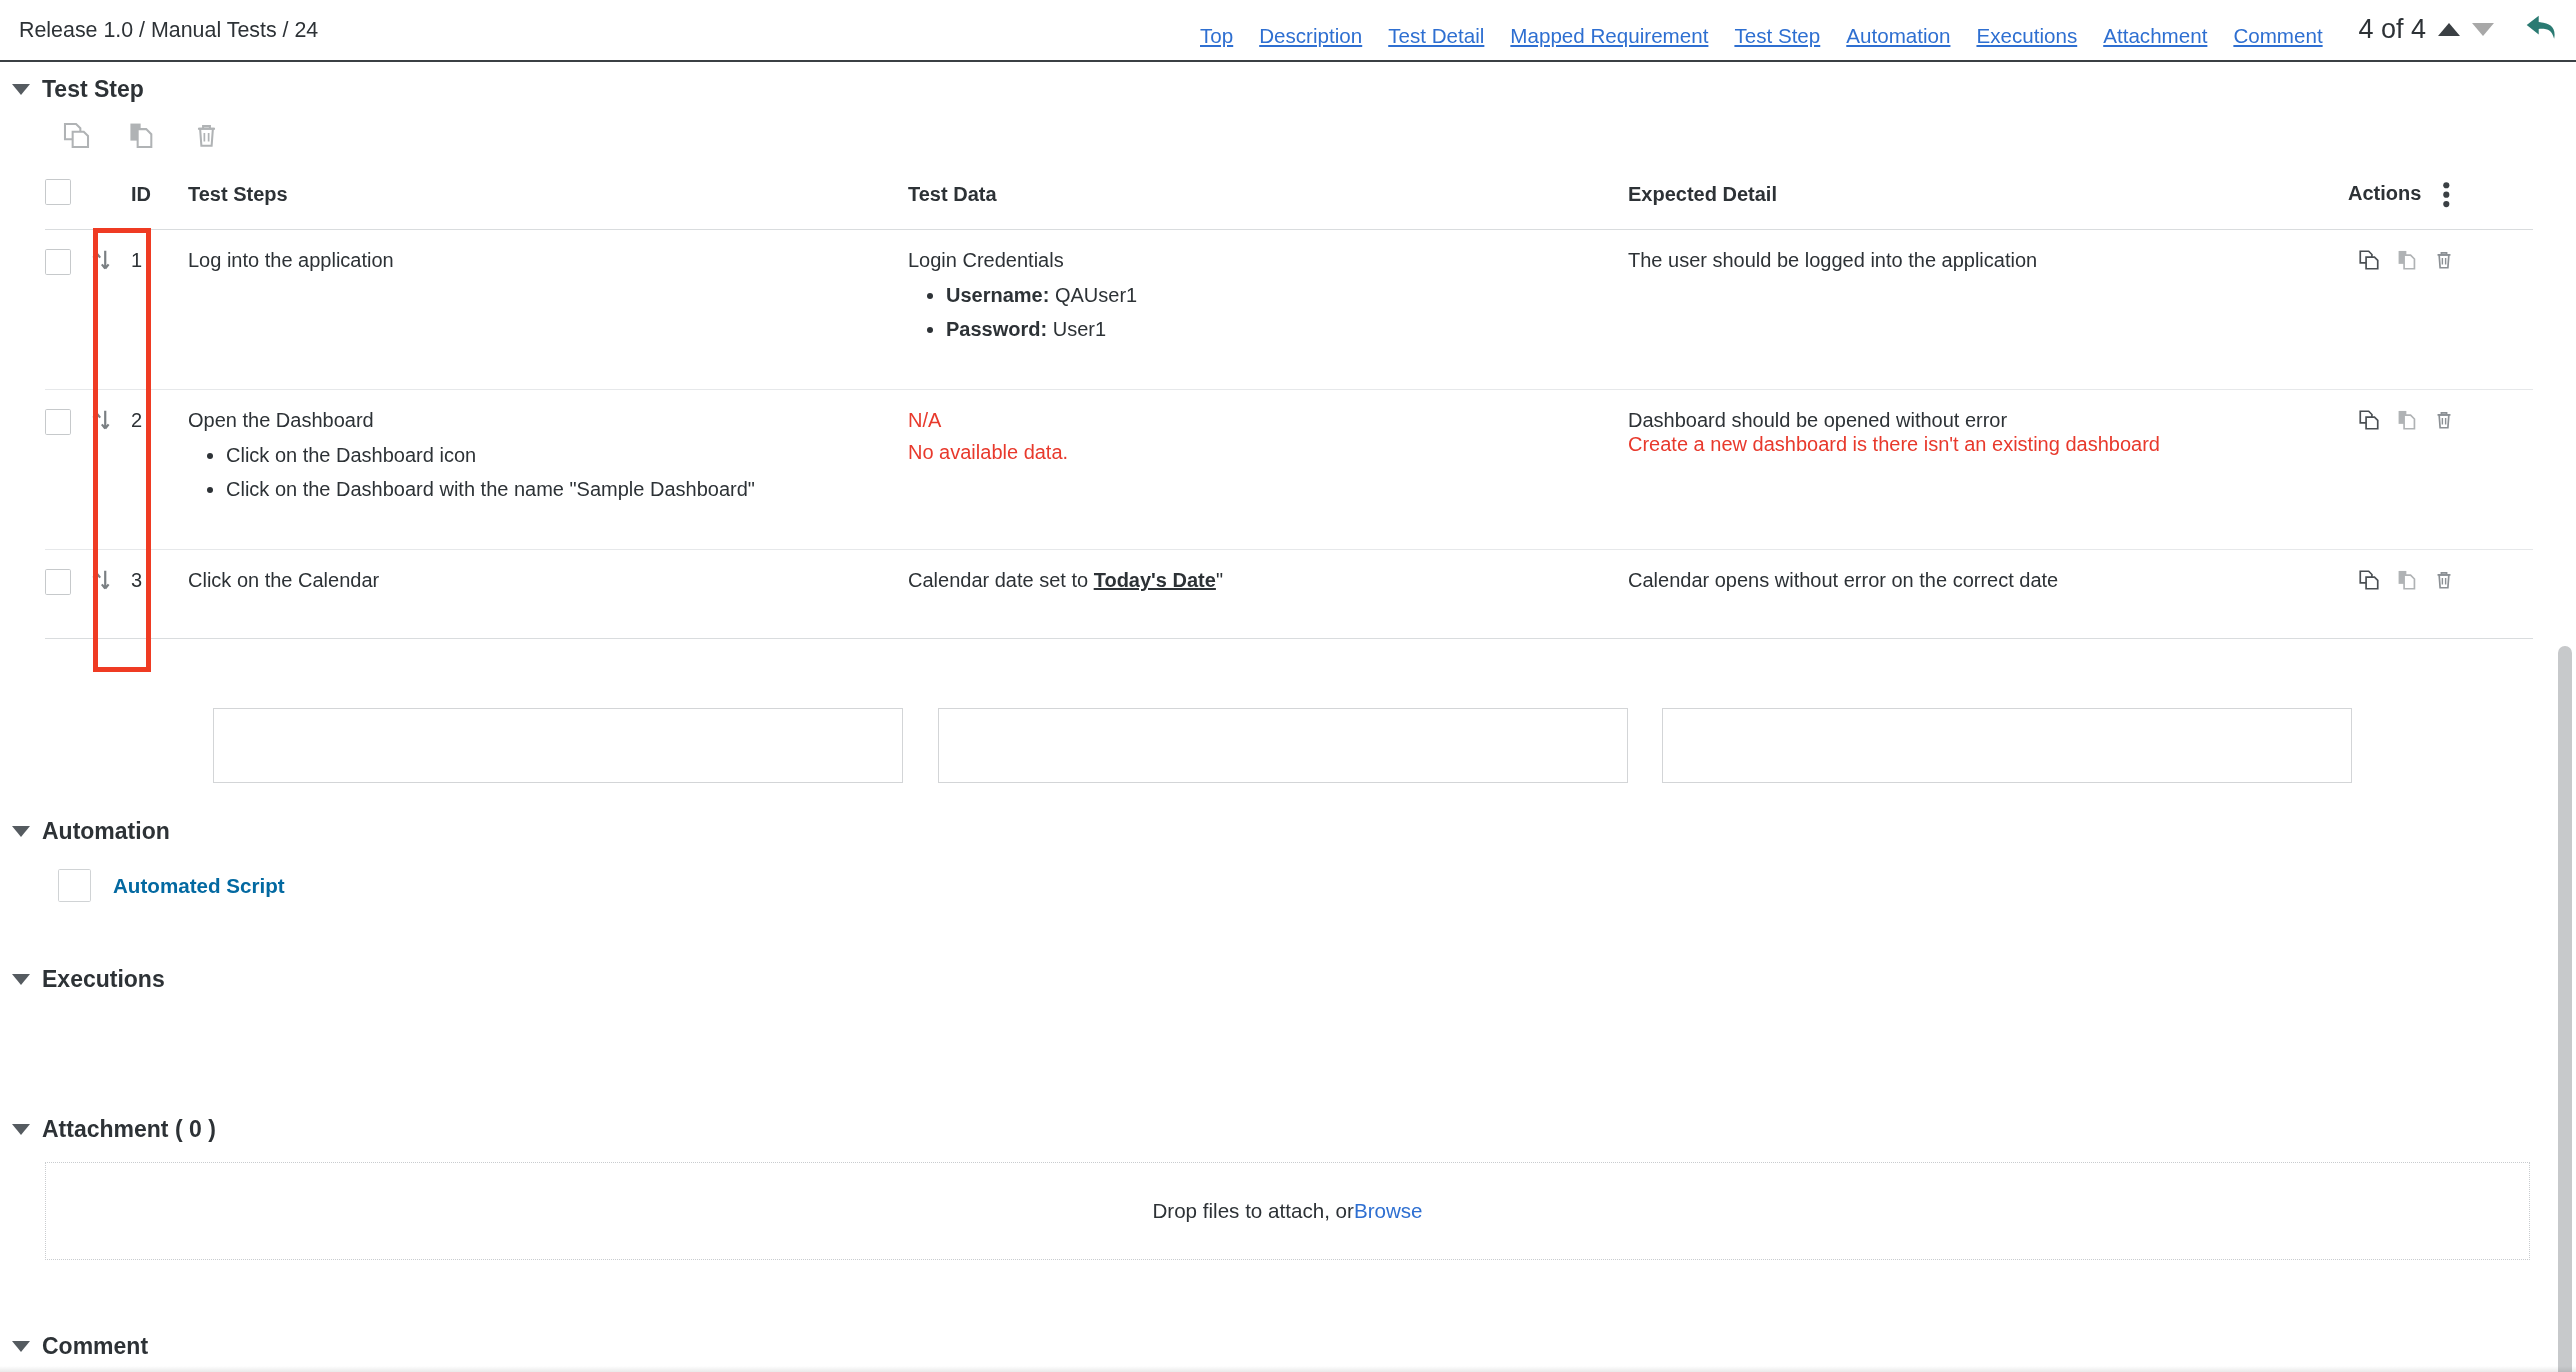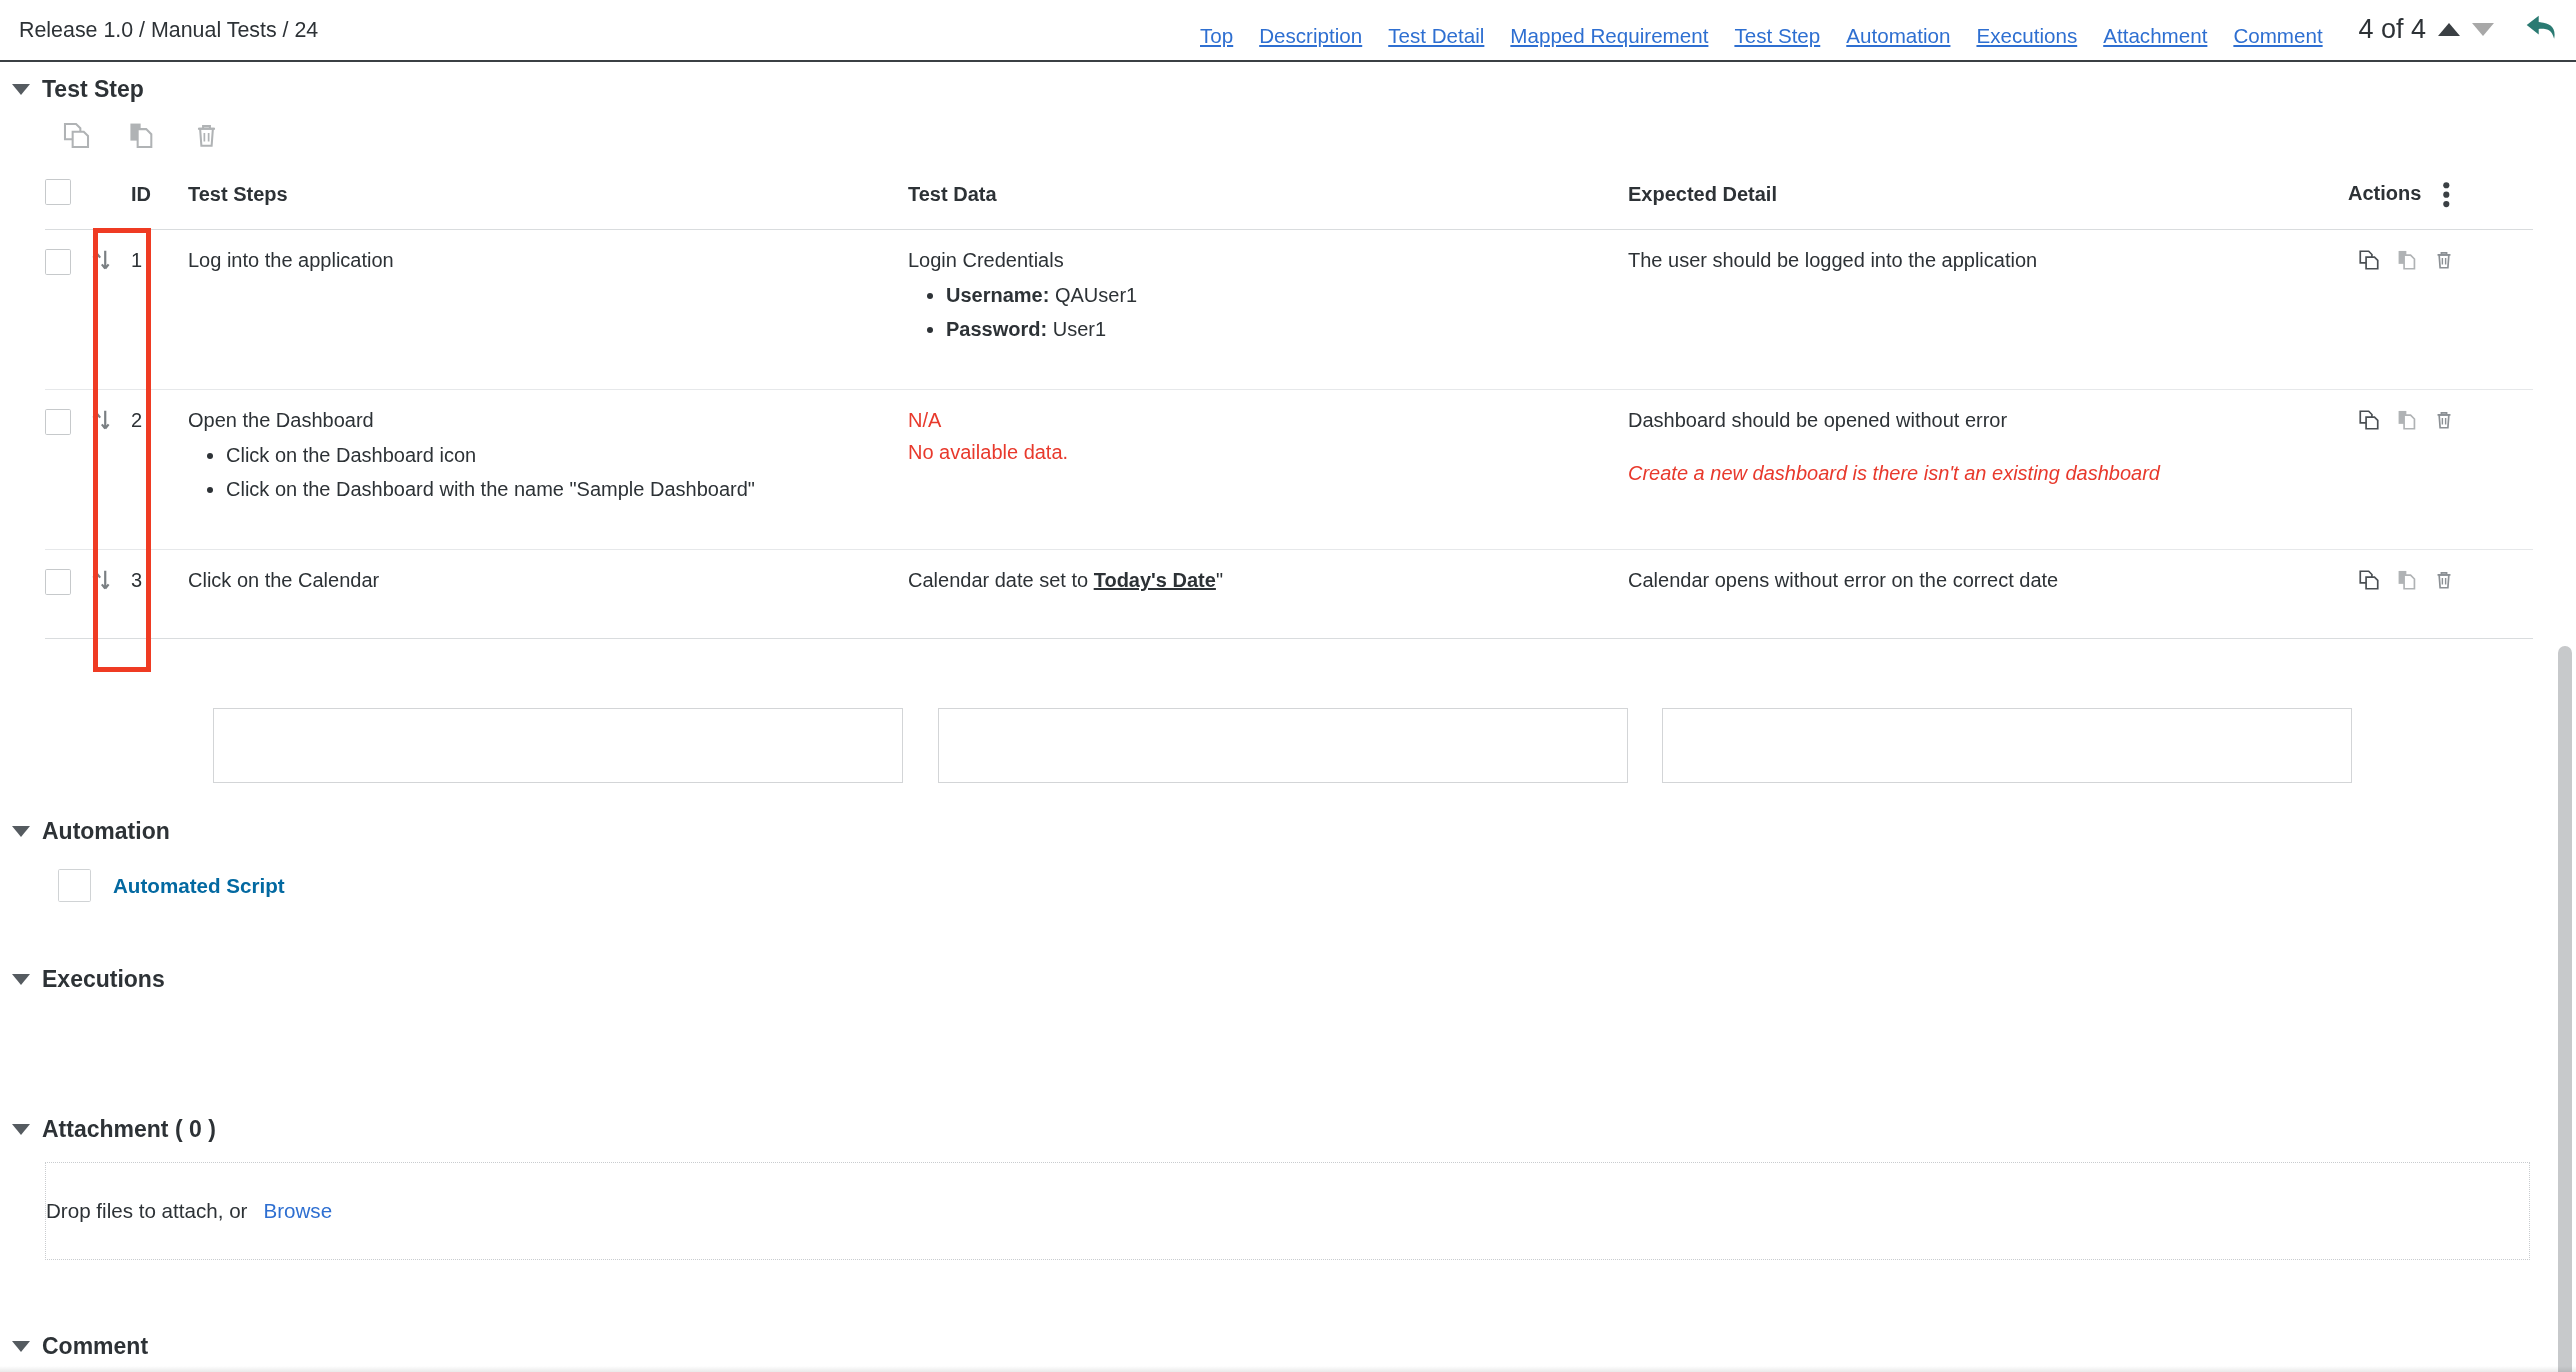--- a/index.html
+++ b/index.html
@@ -143,21 +143,21 @@
   .cell-title { line-height: 1.15; }
   .cell-list {
     margin: 10.3px 0 0 0;
     padding-left: 38px;
   }
   .cell-list li {
     margin: 0 0 10.3px 0;
     line-height: 1.2;
   }
   .red { color: #e8392c; }
-  .sub-note { margin-top: 29px; line-height: 1.2; font-style: italic; }
+  .sub-note { line-height: 1.2; }
   .bold { font-weight: bold; text-align: center; }
   .bold-u { font-weight: bold; text-decoration: underline; }
 
   .row-actions {
     display: flex; align-items: flex-start; gap: 15.4px;
     padding-left: 10.3px;
   }
   .row-actions span { cursor: pointer; line-height: 0; }
 
   
@@ -242,22 +242,22 @@
   .att-tab.divider-left::before {
     content: "";
     position: absolute; left: 0; top: 1.7px;
     width: 1.7px; height: 33px;
     background: #d9dcde;
   }
   .dropzone {
     margin: 19px 0 0 45px;
     width: 2485px; height: 98px;
     border: 1.7px dotted #c9cccf;
-    display: flex; align-items: center; 
-    font-size: 20.6px; color: #2d3236; gap: 16px;
+    display: flex; align-items: center; justify-content: center;
+    font-size: 20.6px; color: #2d3236;
   }
   .dropzone a { color: #2e6fd1; text-decoration: none; cursor: pointer; }
 
   
   #comment-section {
     position: absolute; left: 0; top: 1333px; width: 2576px;
   }
   .cmt-head { margin-left: 12px; }
 
   

